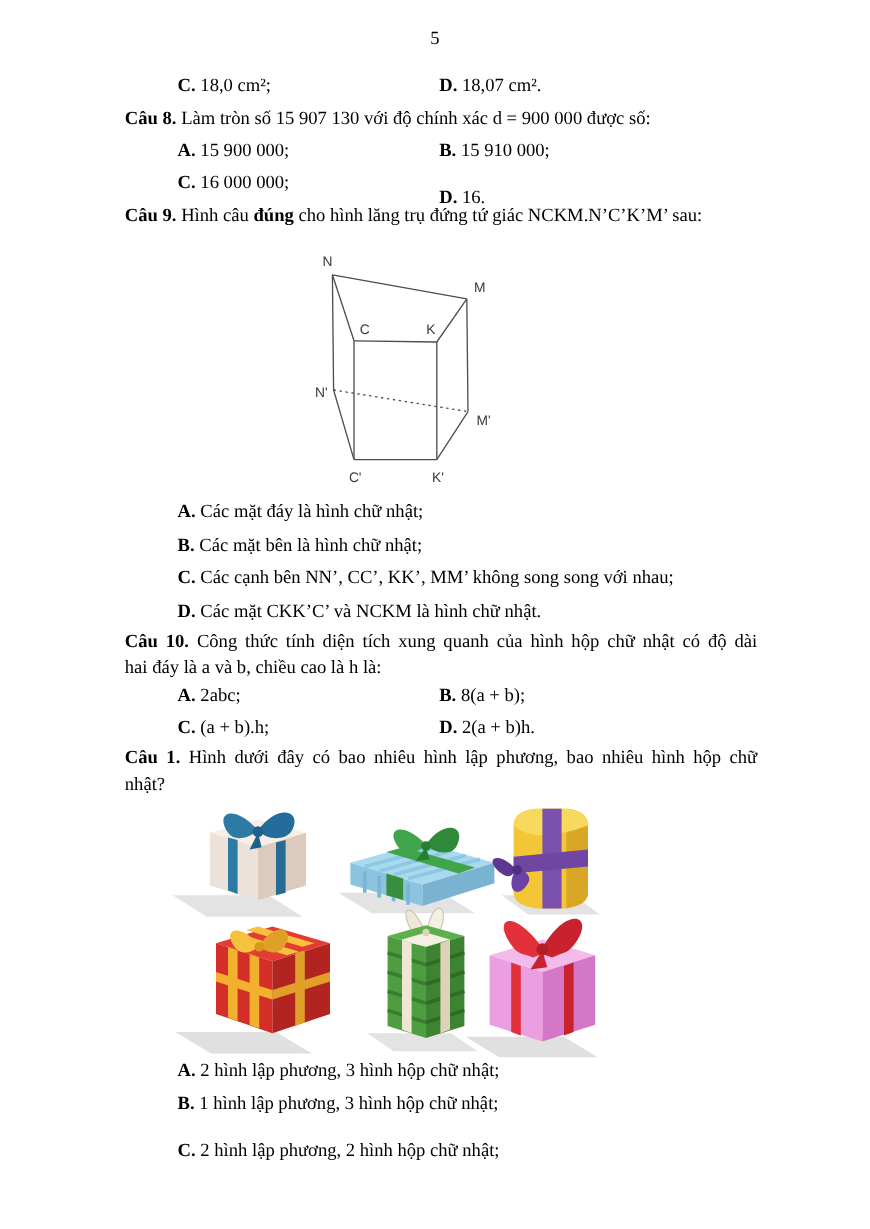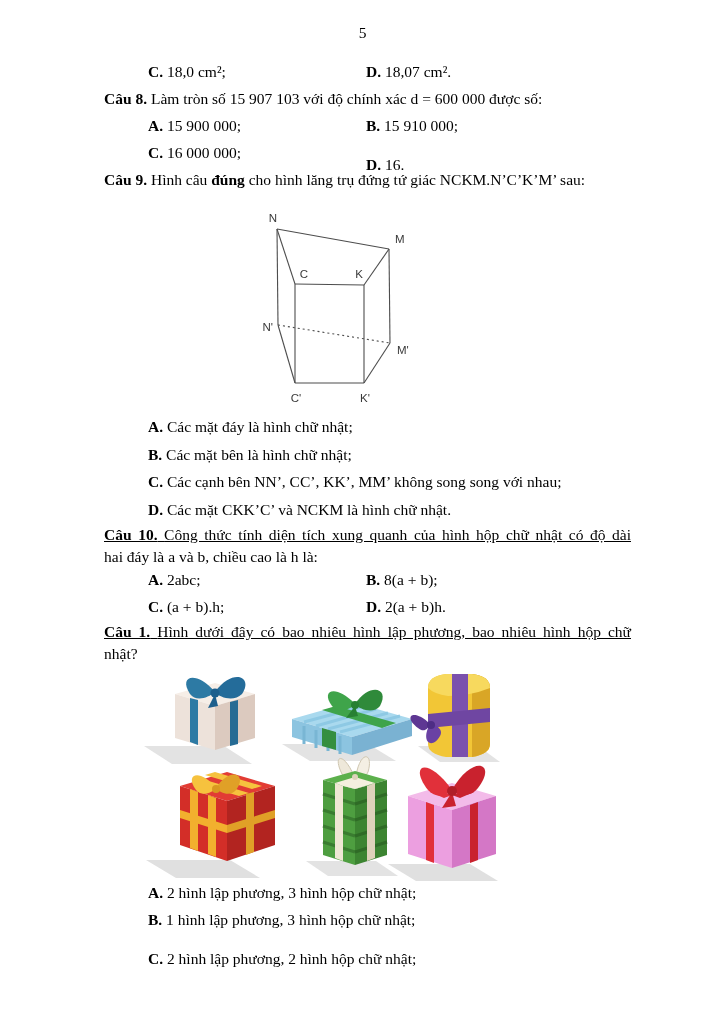--- a/index.html
+++ b/index.html
@@ -5,39 +5,39 @@
   html,body{margin:0;padding:0;}
   body{
     width:725px;height:1024px;position:relative;overflow:hidden;
     background:#ffffff;color:#000;
     font-family:"Liberation Serif", serif;
     font-size:15.5px;line-height:21px;
   }
   .abs{position:absolute;}
   .b{font-weight:700;}
   .center{text-align:center;}
-  .jline{width:527px;text-align:justify;text-align-last:justify;white-space:nowrap;overflow:visible;text-decoration:underline;}
+  .jline{width:527px;text-align:justify;text-align-last:justify;white-space:nowrap;overflow:visible;}
   .figlabel{font-family:"Liberation Sans", sans-serif;font-size:11.5px;fill:#3a3a3a;}
 </style>
 </head>
 <body>
 
 <div>
 
   <div class="abs center" style="top:22px;left:0;width:725px">5</div>
 
   <div class="abs" style="left:148px;top:61px">
     <span class="b">C.</span> <span>18,0 cm²;</span>
   </div>
   <div class="abs" style="left:366px;top:61px">
     <span class="b">D.</span> <span>18,07 cm².</span>
   </div>
 
   <div class="abs" style="left:104px;top:88px">
-    <span class="b">Câu 8.</span> <span>Làm tròn số 15 907 103 với độ chính xác d = 600 000 được số:</span>
+    <span class="b">Câu 8.</span> <span>Làm tròn số 15 907 130 với độ chính xác d = 900 000 được số:</span>
   </div>
   <div class="abs" style="left:148px;top:115px">
     <span class="b">A.</span> <span>15 900 000;</span>
   </div>
   <div class="abs" style="left:366px;top:115px">
     <span class="b">B.</span> <span>15 910 000;</span>
   </div>
   <div class="abs" style="left:148px;top:142px">
     <span class="b">C.</span> <span>16 000 000;</span>
   </div>

